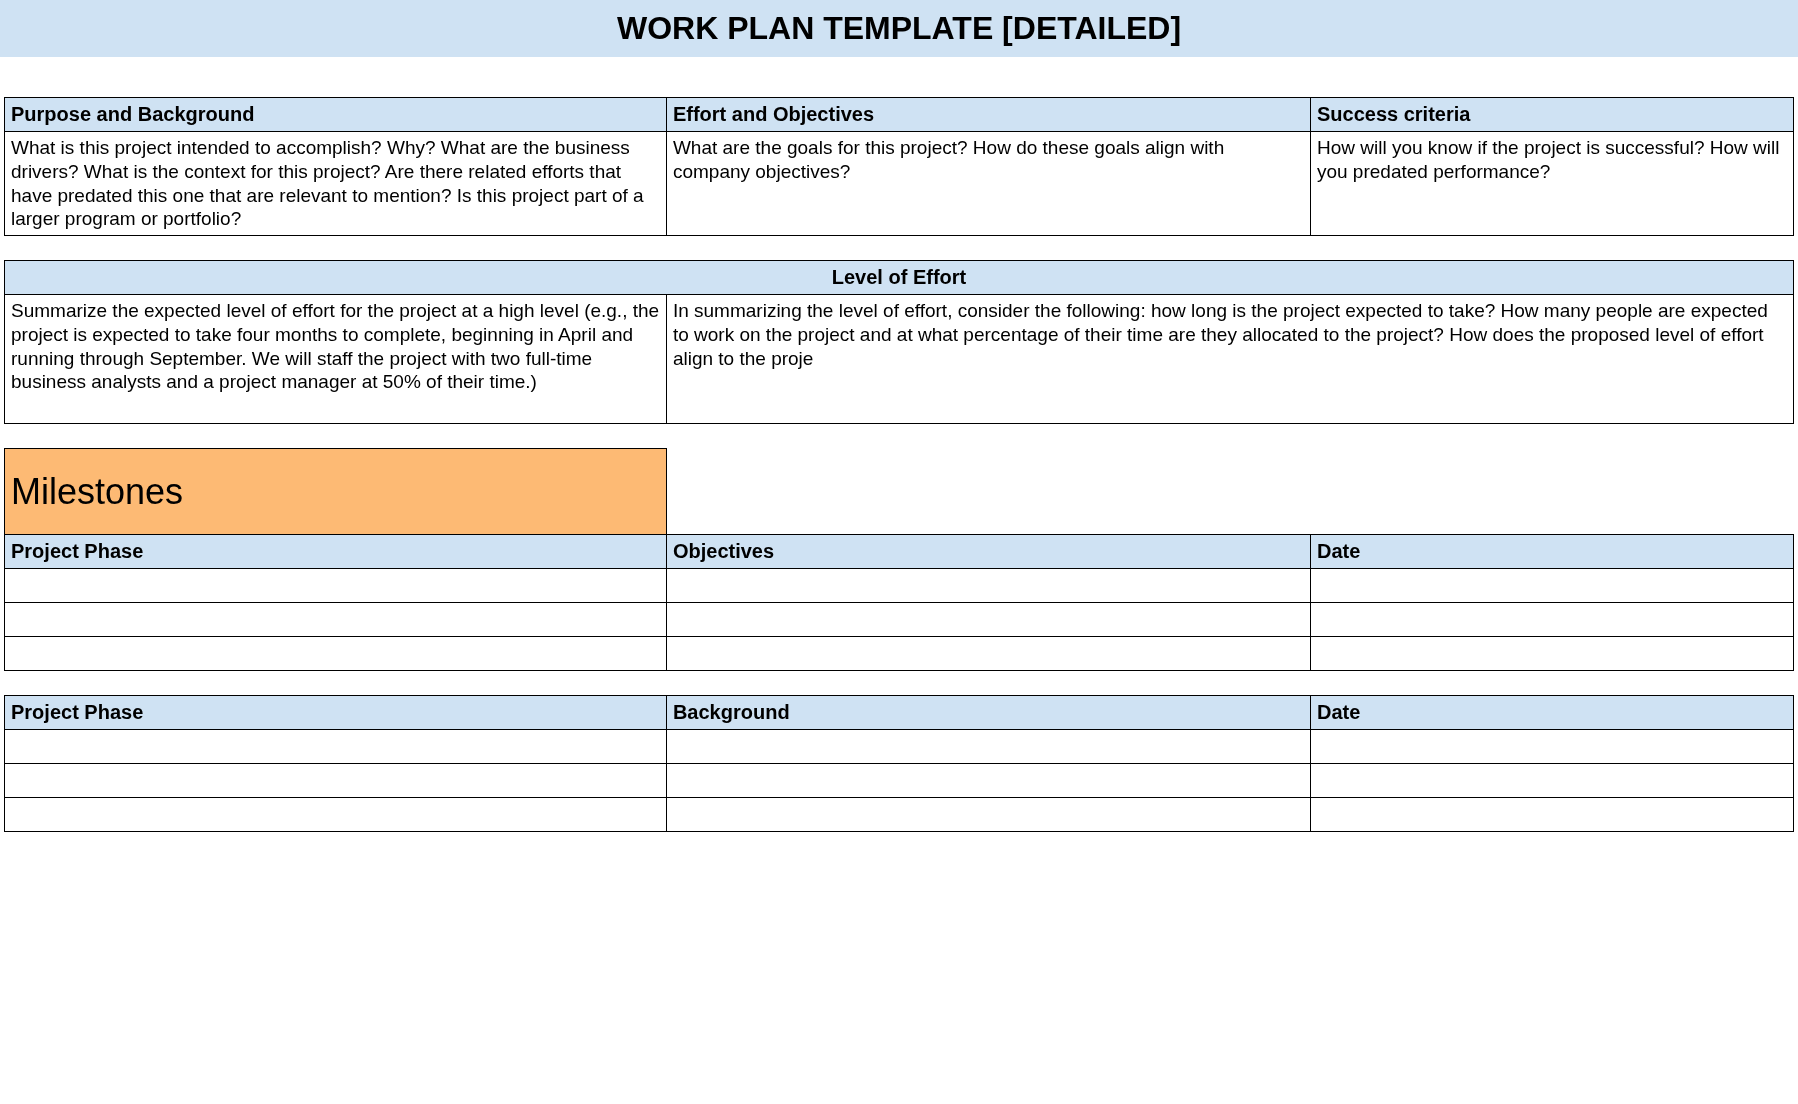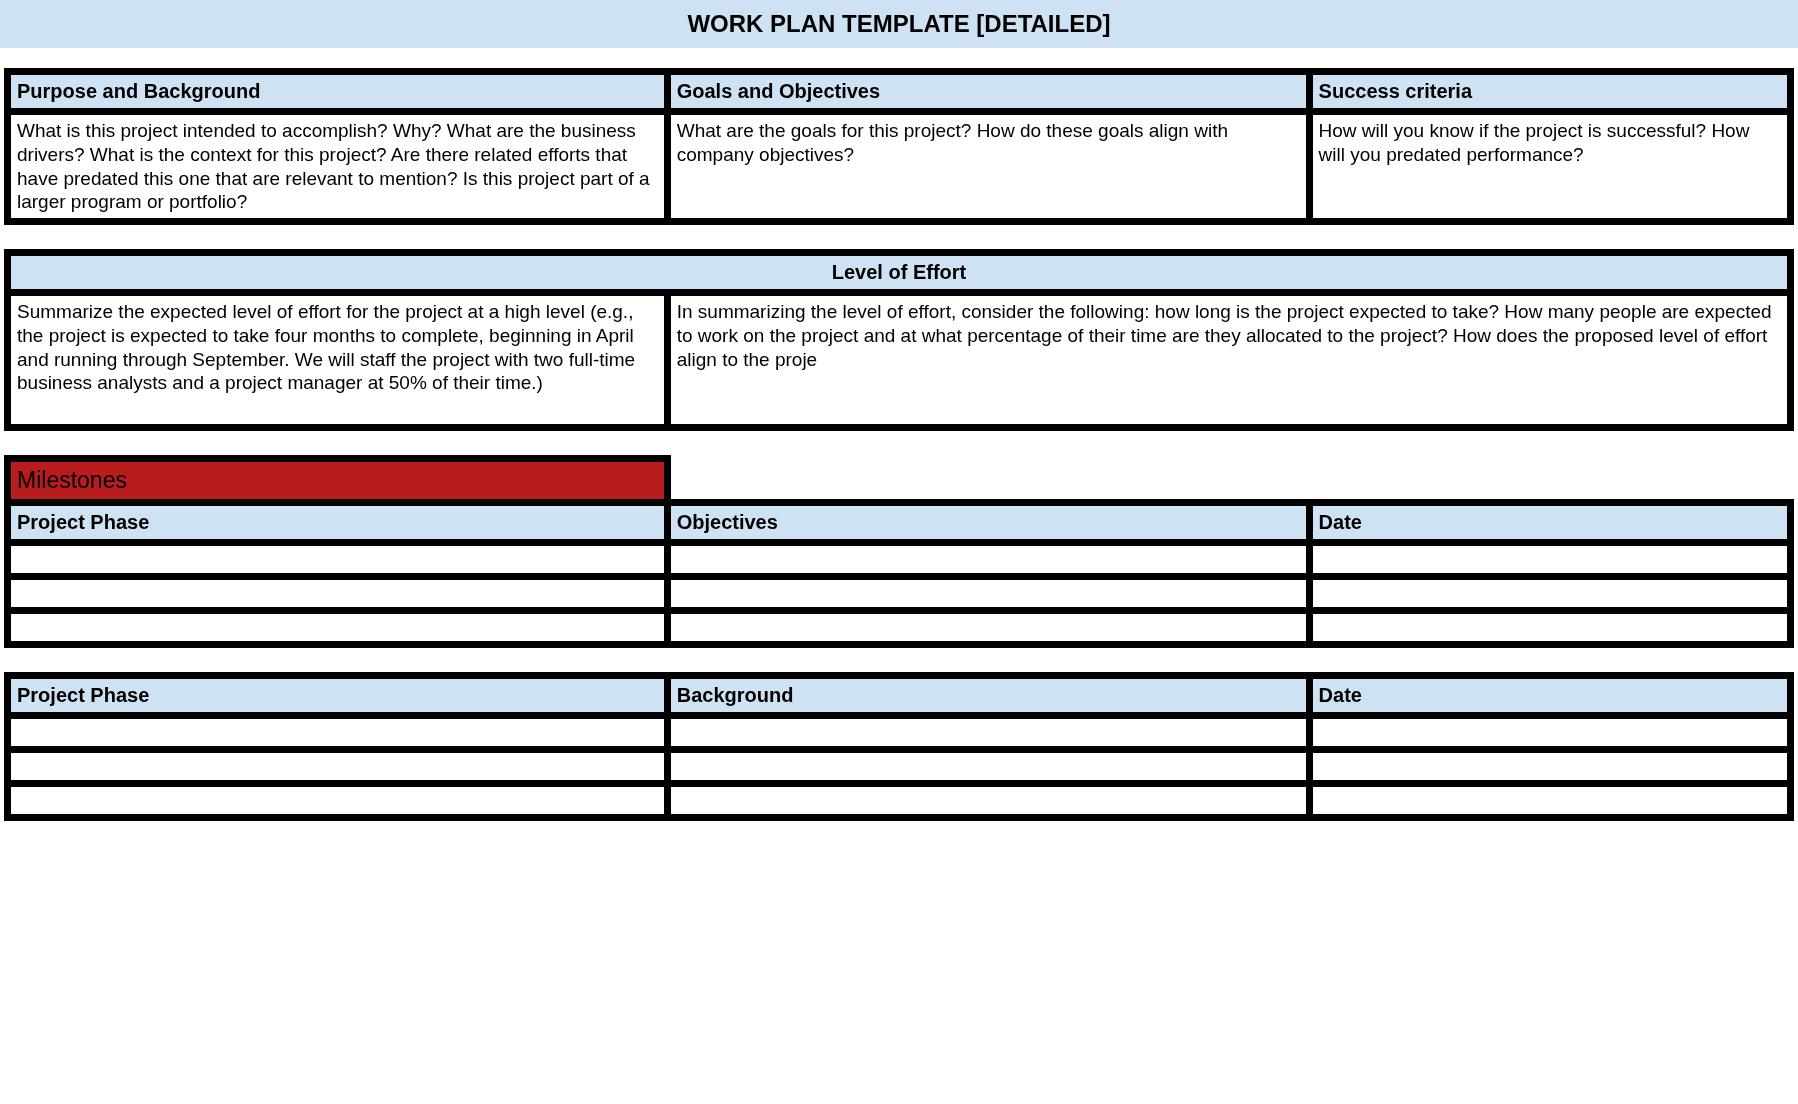--- a/index.html
+++ b/index.html
@@ -9,49 +9,49 @@
     }
     body {
       font-family: Arial, Helvetica, sans-serif;
       background: #ffffff;
       padding: 0;
     }
     .title-banner {
       background: #cfe2f3;
       text-align: center;
       padding: 10px 0;
-      font-size: 24px;
+      font-size: 32px;
       font-weight: bold;
-      margin-bottom: 20px;
+      margin-bottom: 40px;
     }
     .section {
       margin: 0 4px 24px 4px;
     }
     table {
       border-collapse: collapse;
       width: 100%;
     }
     td, th {
-      border: 7px solid #000000;
+      border: 1px solid #000000;
       vertical-align: top;
       text-align: left;
       padding: 4px 6px;
       font-size: 19px;
       line-height: 1.25;
     }
     .hdr {
       background: #cfe2f3;
       font-weight: bold;
       font-size: 20px;
     }
     .section-title-cell {
-      background: #b91c1c;
-      font-size: 23px;
+      background: #fdba74;
+      font-size: 36px;
       font-weight: normal;
-      padding: 4px 6px;
+      padding: 20px 6px;
     }
     .italic {
     }
     .empty-row td {
       height: 34px;
     }
     .effort-body-left {
       height: 120px;
       overflow: hidden;
     }
@@ -72,21 +72,21 @@
 <div class="section">
   <table>
     <colgroup>
       <col class="col-1">
         <col class="col-2">
         <col class="col-3">
     </colgroup>
     <tbody>
         <tr>
       <td class="hdr">Purpose and Background</td>
-      <td class="hdr">Goals and Objectives</td>
+      <td class="hdr">Effort and Objectives</td>
       <td class="hdr">Success criteria</td>
     </tr>
     <tr>
       <td class="italic">What is this project intended to accomplish? Why? What are the business drivers? What is the context for this project? Are there related efforts that have predated this one that are relevant to mention? Is this project part of a larger program or portfolio?</td>
       <td>What are the goals for this project? How do these goals align with company objectives?</td>
       <td>How will you know if the project is successful? How will you predated performance?</td>
     </tr>
   </tbody>
     </table>
 </div>

